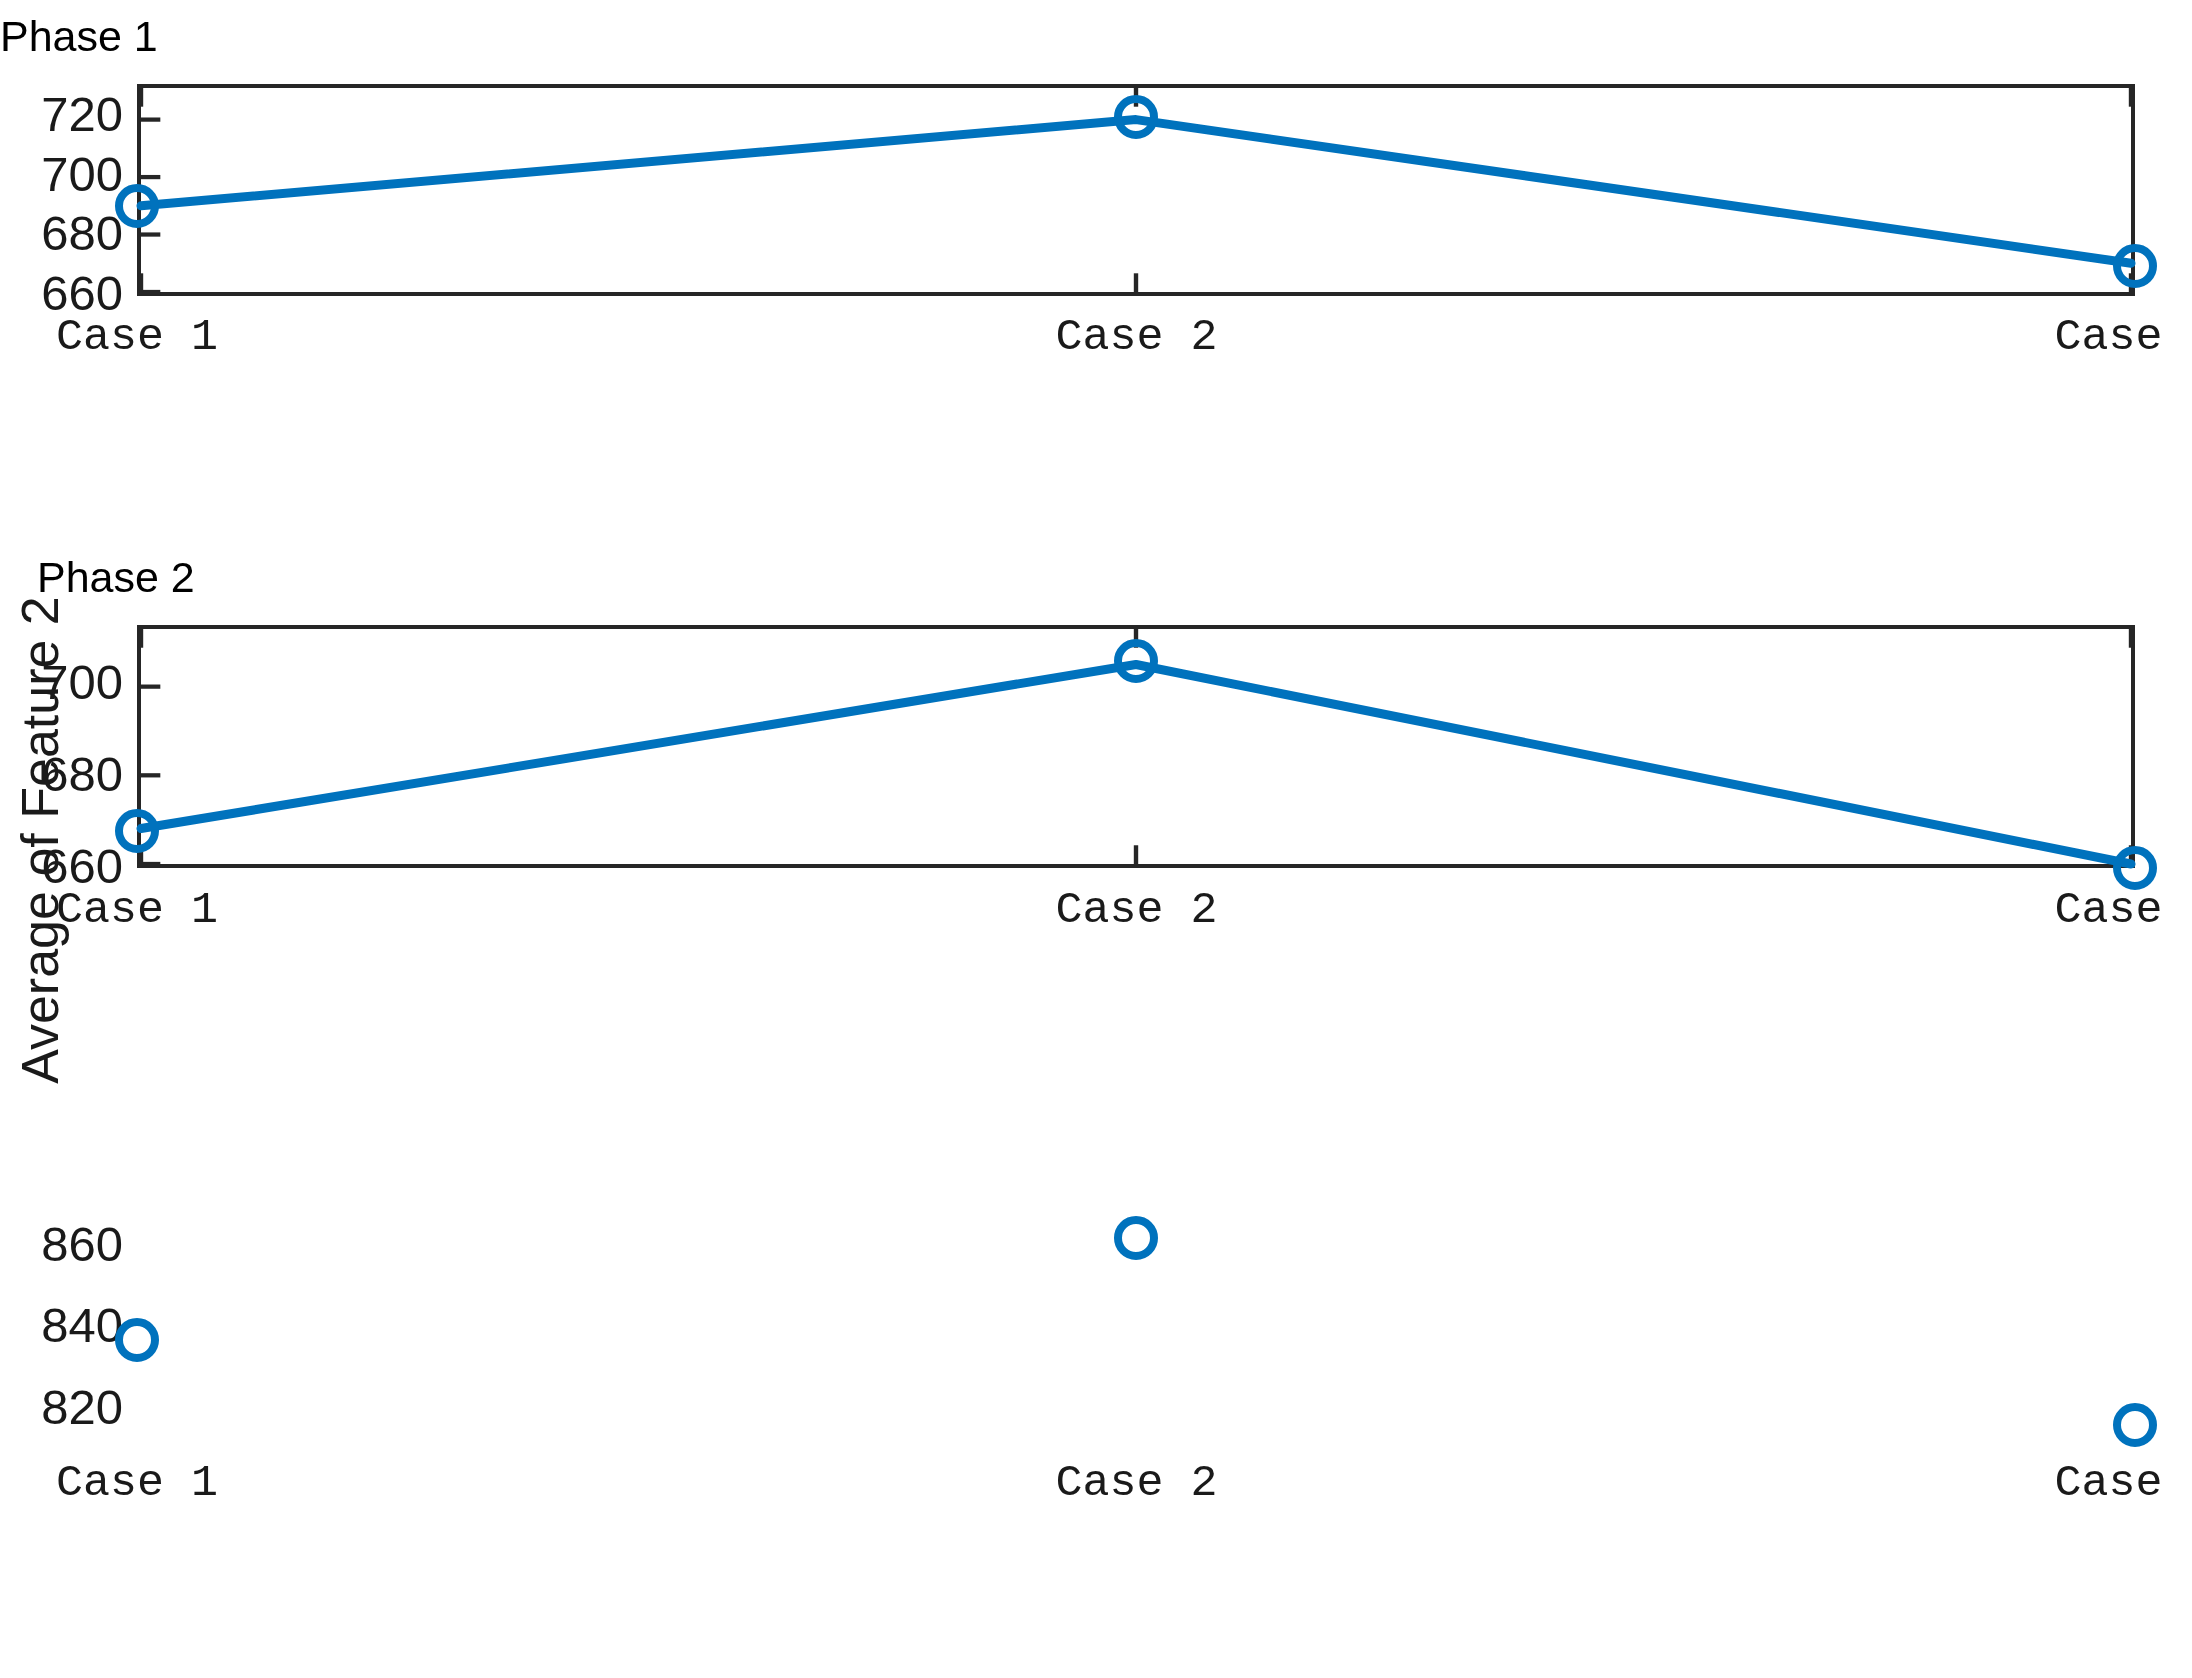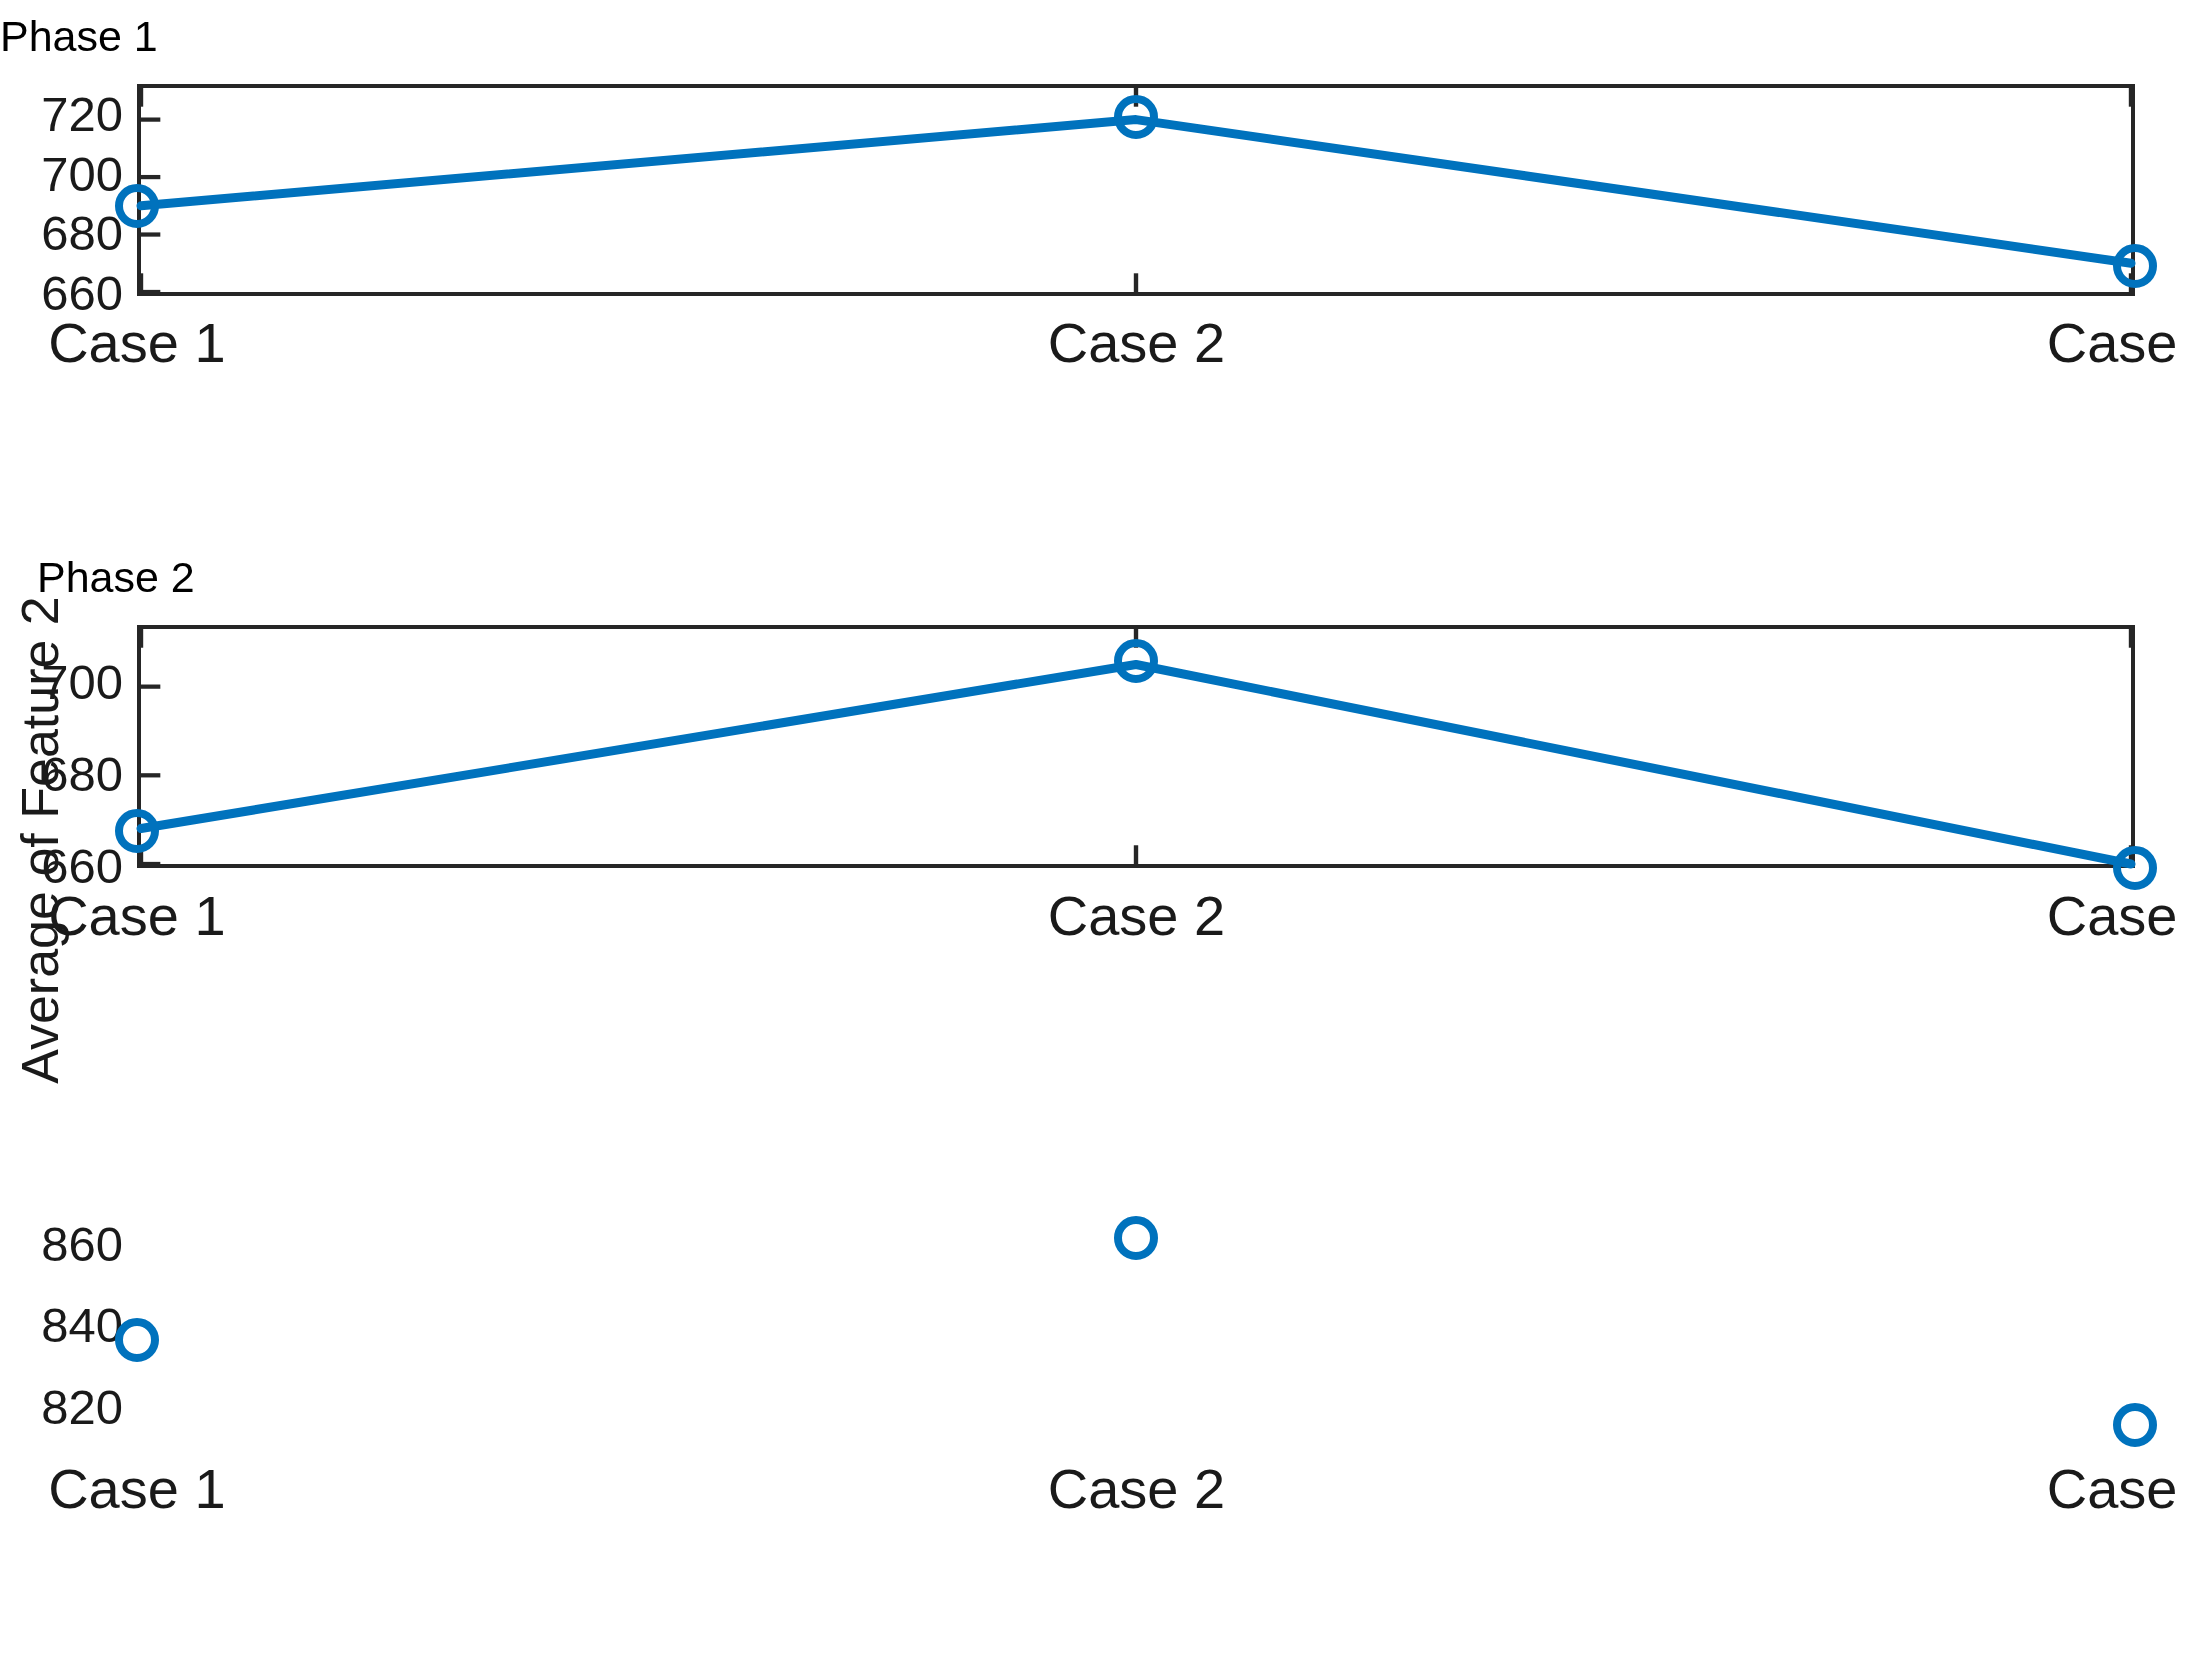--- a/index.html
+++ b/index.html
@@ -83,23 +83,23 @@
     color: #1a1a1a;
     font-family: "Liberation Sans", sans-serif;
     white-space: nowrap;
     line-height: 1;
   }
 
   
   .xtick-label {
     position: absolute;
     text-align: center;
-    font-size: 56px;
+    font-size: 45px;
     color: #1a1a1a;
-    font-family: Liberation Sans, sans-serif;
+    font-family: Liberation Mono, monospace;
     white-space: nowrap;
     line-height: 1;
   }
 </style>
 </head>
 <body>
 
 <div id="figure">
 
   <div id="ylabel-wrap">

